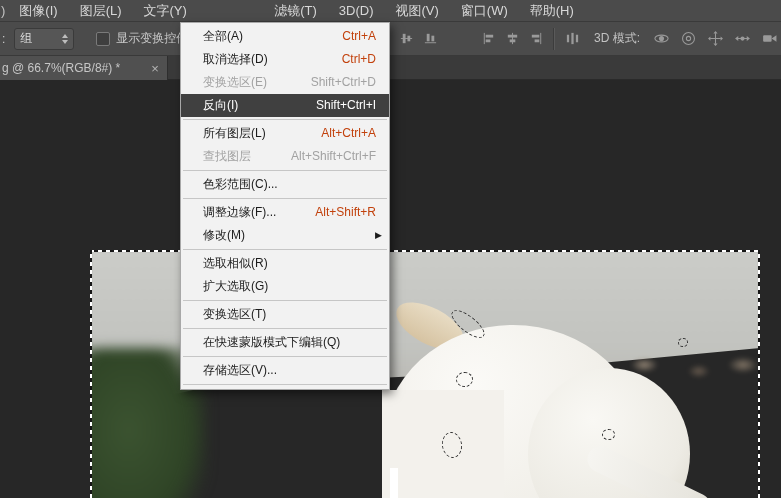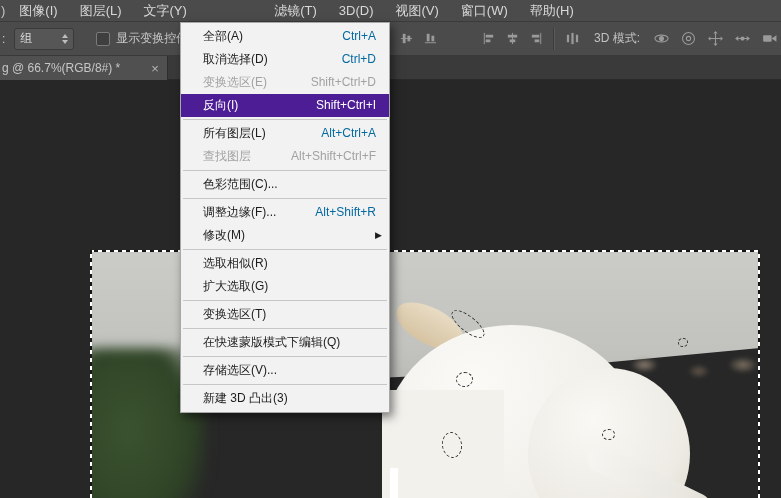--- a/index.html
+++ b/index.html
@@ -82,23 +82,23 @@
   .ants-left{position:absolute;left:0;top:0;width:2px;height:328px;
     background:repeating-linear-gradient(0deg,#ffffff 0 4px,#161616 4px 8px);}
   .ants-right{position:absolute;left:668px;top:0;width:2px;height:328px;
     background:repeating-linear-gradient(0deg,#ffffff 0 4px,#161616 4px 8px);}
 
   
   .menu-panel{position:absolute;left:180px;top:22px;width:210px;z-index:50;background:#f2f2f2;
     border:1px solid #a8a8a8;box-shadow:3px 4px 9px rgba(0,0,0,0.5);padding:2px 0;box-sizing:border-box;}
   .menu-row{height:23px;line-height:23px;display:flex;justify-content:space-between;align-items:center;
     padding:0 13px 0 22px;font-size:12px;color:#1c1c1c;white-space:nowrap;cursor:default;}
-  .menu-row .sc{color:#0369a1;}
+  .menu-row .sc{color:#c2410c;}
   .menu-row.disabled,.menu-row.disabled .sc{color:#a2a2a2;}
-  .menu-row.highlighted{background:#4c1d95;color:#ffffff;}
+  .menu-row.highlighted{background:#404040;color:#ffffff;}
   .menu-row.highlighted .sc{color:#ffffff;}
   .menu-row .subarrow{font-size:9px;color:#1c1c1c;margin-right:-6px;}
   .menu-sep{height:1px;background:#c6c6c6;margin:2px 2px;}
 </style>
 </head>
 <body>
 
 <div id="app">
 
   <div class="menubar">
@@ -290,18 +290,15 @@
       </div>
       <div class="menu-sep"></div>
       <div class="menu-row">
         <span>在快速蒙版模式下编辑(Q)</span>
       </div>
       <div class="menu-sep"></div>
       <div class="menu-row">
         <span>存储选区(V)...</span>
       </div>
       <div class="menu-sep"></div>
-      <div class="menu-row">
-        <span>新建 3D 凸出(3)</span>
-      </div>
     </div>
 
 </div>
 
 </body></html>

